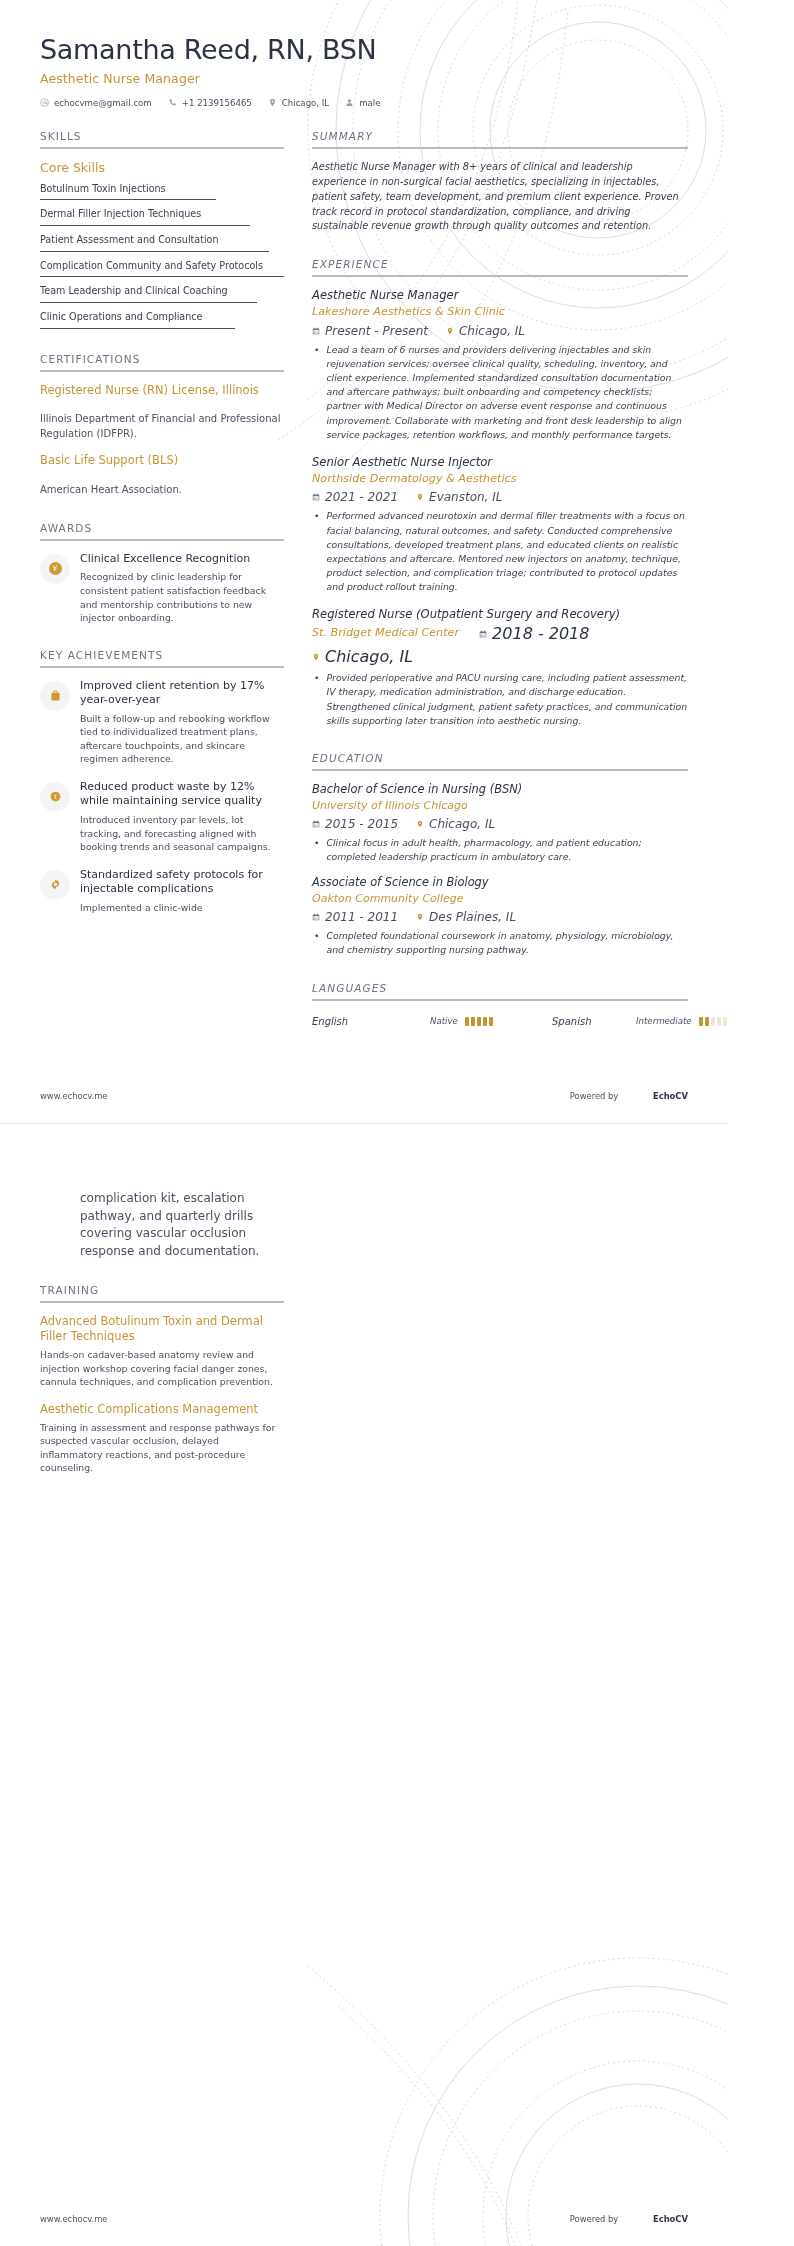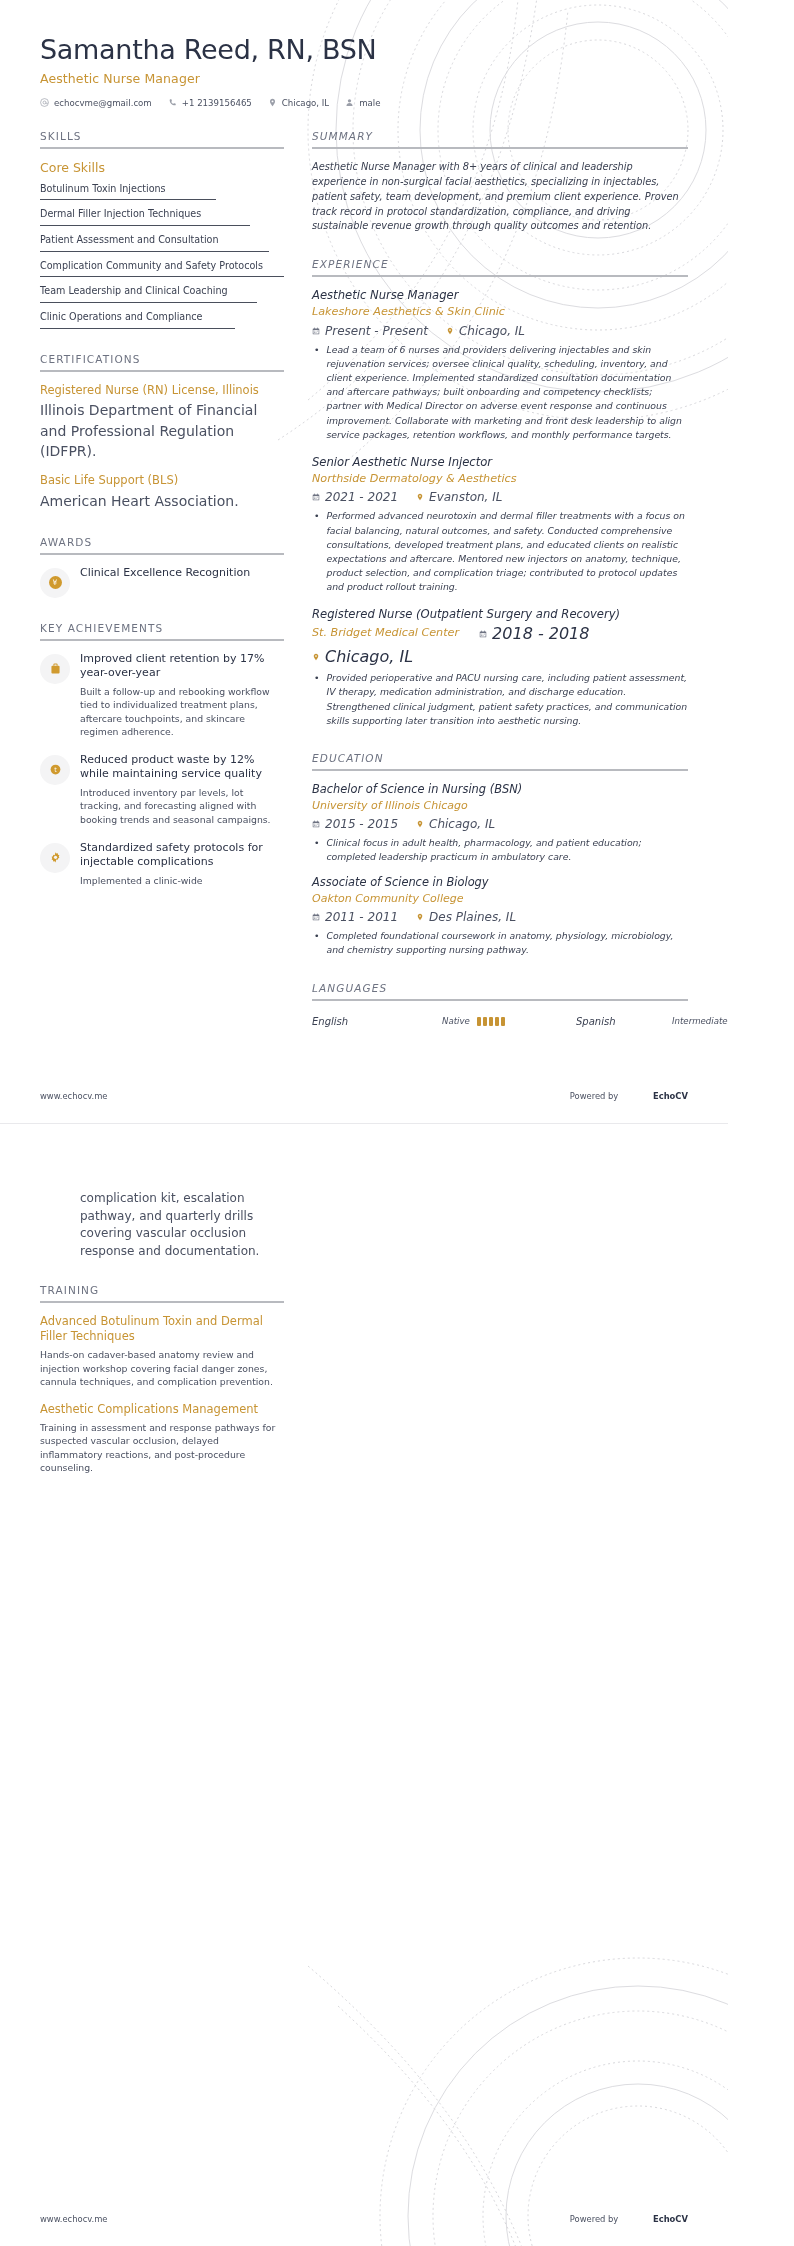--- a/index.html
+++ b/index.html
@@ -95,22 +95,22 @@
   .skill-bar { height: 1px; background: #4a4f5c; margin-bottom: 7px; }
 
   
   .cert { margin-bottom: 12px; }
   .cert-name {
     font-size: 11.5px;
     color: #c79434;
     line-height: 1.3;
   }
   .cert-issuer {
-    margin-top: 3px;
-    font-size: 14px;
+    margin-top: 15px;
+    font-size: 10px;
     color: #4a5061;
     line-height: 1.45;
   }
 
   
   .entry { display: flex; gap: 10px; margin-bottom: 14px; align-items: flex-start; }
   .entry-badge {
     flex: 0 0 auto;
     width: 30px; height: 30px;
     border-radius: 50%;
@@ -184,21 +184,21 @@
     font-size: 9.3px; color: #3b4152; line-height: 1.52;
     margin-bottom: 3px;
   }
   .bullet .dot { flex: 0 0 auto; }
 
   .edu { margin-bottom: 11px; }
   .edu-degree { font-size: 11.4px; color: #2b3245; line-height: 1.3; }
   .edu-school { font-size: 11px; color: #c79434; margin-top: 2px; line-height: 1.3; }
 
   
-  .lang-row { display: flex; align-items: center; gap: 12px; margin-top: 4px; }
+  .lang-row { display: flex; align-items: center; gap: 0; margin-top: 4px; }
   .lang-block { display: flex; align-items: center; }
   .lang-name { font-size: 10px; color: #3b4152; }
   .lang-level { font-size: 8.6px; color: #4a5061; }
   .lang-bars { display: flex; gap: 2px; margin-left: 7px; }
   .lang-bars i { display: block; width: 4px; height: 9px; border-radius: 1px; background: #efe5d2; }
   .lang-bars i.on { background: #c79434; }
   .lang-col-1 { width: 118px; flex: 0 0 118px; }
   .lang-col-2 { width: 122px; flex: 0 0 122px; }
   .lang-col-3 { width: 84px; flex: 0 0 84px; }
 
@@ -330,20 +330,21 @@
         <div class="sec">
           <div class="sec-title">AWARDS</div>
           <div class="sec-rule"></div>
           <div class="sec-body" id="awards-list">
               <div class="entry">
                 <div class="entry-badge">
                   <span class="medal">¥</span>
                 </div>
                 <div class="entry-body">
                   <div class="entry-title">Clinical Excellence Recognition</div>
+                  <div class="entry-desc">Recognized by clinic leadership for consistent patient satisfaction feedback and mentorship contributions to new injector onboarding.</div>
                 </div>
               </div>
             </div>
         </div>
 
         <div class="sec">
           <div class="sec-title">KEY ACHIEVEMENTS</div>
           <div class="sec-rule"></div>
           <div class="sec-body" id="achv-list">
               <div class="entry">

